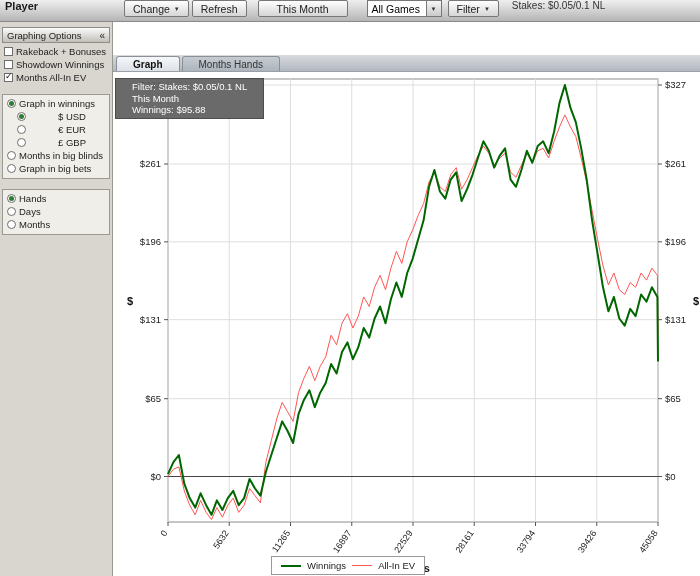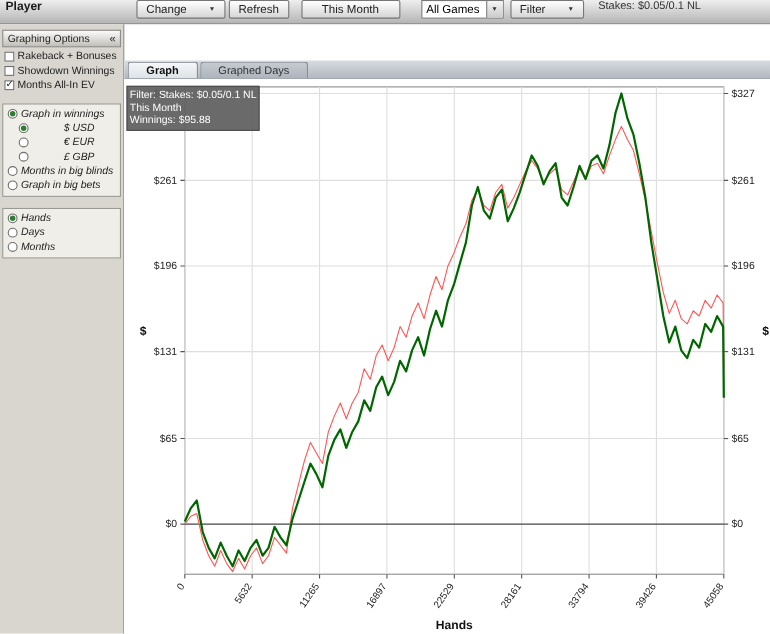--- a/index.html
+++ b/index.html
@@ -7,21 +7,21 @@
   body { font-family: "Liberation Sans", sans-serif; background:#fff; }
   .app { position:relative; width:700px; height:576px; overflow:hidden; background:#fff; }
 
   
   .topbar {
     height:22px; display:flex; align-items:flex-start; padding:0 5px;
     background:linear-gradient(#efefef,#b5b5b5); border-bottom:1px solid #8a8a8a;
   }
   .player-label { font-size:11px; font-weight:bold; color:#1a1a1a; margin-right:86px; }
   .tb-btn {
-    display:inline-flex; align-items:center; gap:20px; height:17px; padding:0 8px;
+    display:inline-flex; align-items:center; gap:4px; height:17px; padding:0 8px;
     font-size:10.5px; color:#222; background:linear-gradient(#fff,#d5d5d5);
     border:1px solid #777; border-radius:2px; margin-right:3px; cursor:default; white-space:nowrap;
   }
   .tb-btn.wide { width:90px; justify-content:center; margin-left:8px; }
   .dd-arrow { font-size:6px; color:#333; }
   .combo { display:inline-flex; height:17px; border:1px solid #777; background:#fff; margin-left:16px; margin-right:6px; }
   .combo .combo-text { font-size:10.5px; padding:2px 4px 0 4px; width:58px; white-space:nowrap; overflow:hidden; }
   .combo .combo-btn { width:15px; display:flex; align-items:center; justify-content:center;
     background:linear-gradient(#f6f6f6,#cacaca); border-left:1px solid #777; }
   .stakes { font-size:10px; color:#333; margin-left:10px; white-space:nowrap; }
@@ -41,42 +41,42 @@
   .opt-row.indent { padding-left:14px;gap:32px; }
   .cb {
     flex:0 0 9px; width:9px; height:9px; background:#fff; border:1px solid #6e6e6e; position:relative;
   }
   .cb.on::after { content:"\2713"; position:absolute; left:0px; top:-3px; font-size:9px; color:#1a1a1a; }
   .rb {
     flex:0 0 9px; width:9px; height:9px; background:#fff; border:1px solid #6e6e6e; border-radius:50%;
   }
   .rb.on { display:flex; align-items:center; justify-content:center; }
   .rb.on::after { content:""; width:5px; height:5px; border-radius:50%; background:#2e7d32; }
-  .group { margin:10px 2px 0 2px; border:1px solid #9a9a94; background:#efeee8; padding:2px 0 3px 0;font-style:italic; }
+  .group { margin:10px 2px 0 2px; border:1px solid #9a9a94; background:#efeee8; padding:2px 0 3px 0; }
   .opt-label { white-space:nowrap; overflow:hidden; }
 
   
   .main { flex:1; display:flex; flex-direction:column; background:#fff;margin-top:33px; }
   .tabbar {
     height:17px; background:linear-gradient(#d8dbdf,#b2b8c0); border-bottom:1px solid #99a0a8;
     display:flex; align-items:flex-end; padding-left:3px; gap:2px;
   }
   .tab {
     font-size:10px; color:#333; padding:2px 16px 1px 16px; border:1px solid #8a9098; border-bottom:none;
     border-radius:3px 3px 0 0; background:linear-gradient(#c6cbd1,#adb4bc); cursor:default; white-space:nowrap;
   }
   .tab.active { background:linear-gradient(#f5f7f9,#dde2e6); font-weight:bold; color:#111; }
 
   .chart-pane { position:relative; flex:1; background:#fff; }
   .chart-pane svg { position:absolute; left:0; top:0; font-family:inherit; }
 
   .tooltip {
     position:absolute; left:2px; top:6px; z-index:5;
     background:rgba(95,95,95,0.93); border:1px solid #4d4d4d; color:#fff;
-    font-size:9.5px; line-height:11.5px; padding:2px 2px; white-space:nowrap;
+    font-size:9.5px; line-height:11.5px; padding:2px 16px; white-space:nowrap;
   }
   .legend {
     position:absolute; left:158px; bottom:7px; z-index:5;
     display:flex; align-items:center; gap:6px; background:#fff; border:1px solid #999;
     padding:3px 9px; font-size:9.5px; color:#222; white-space:nowrap;
   }
   .swatch { display:inline-block; width:20px; }
   .swatch.s0 { height:2px; }
   .swatch.s1 { height:1px; }
 </style>
@@ -170,21 +170,21 @@
         <div class="opt-row">
           <span class="rb"></span>
           <span class="opt-label">Months</span>
         </div>
       </div>
     </div>
 
     <div class="main">
       <div class="tabbar">
         <div class="tab active">Graph</div>
-        <div class="tab">Graphed Days</div>
+        <div class="tab">Months Hands</div>
       </div>
 
       <div class="chart-pane">
         <div class="tooltip">
           <div>Filter: Stakes: $0.05/0.1 NL</div>
           <div>This Month</div>
           <div>Winnings: $95.88</div>
         </div>
 
         <svg id="chart-svg" width="600" height="537" viewBox="0 0 600 537">
@@ -246,16 +246,22 @@
             <text x="483.7527187180967" y="461" text-anchor="end" font-size="9" fill="#222" transform="rotate(-55 483.7527187180967 461)">39426</text>
             <line x1="545" y1="450" x2="545" y2="454" stroke="#555" stroke-width="1"></line>
             <text x="545" y="461" text-anchor="end" font-size="9" fill="#222" transform="rotate(-55 545 461)">45058</text>
             <text x="17" y="232.5" text-anchor="middle" font-size="11" font-weight="bold" fill="#111">$</text>
             <text x="583" y="232.5" text-anchor="middle" font-size="11" font-weight="bold" fill="#111">$</text>
             <text x="300" y="500" text-anchor="middle" font-size="11" font-weight="bold" fill="#111">Hands</text>
             <polyline points="55.0,404.5 60.4,397.3 65.9,394.9 71.3,418.9 76.7,433.2 82.2,442.8 87.6,428.4 93.1,440.4 98.5,447.6 103.9,435.6 109.4,445.2 114.8,433.2 120.2,426.1 125.7,440.4 131.1,433.2 136.6,416.5 142.0,423.7 147.4,430.8 152.9,390.1 158.3,368.6 163.7,347.0 169.2,330.3 174.6,339.8 180.1,349.4 185.5,320.7 190.9,306.3 196.4,294.4 201.8,308.7 207.2,294.4 212.7,284.8 218.1,263.2 223.6,272.8 229.0,251.2 234.4,241.7 239.9,256.0 245.3,244.1 250.7,224.9 256.2,234.5 261.6,215.3 267.1,203.4 272.5,217.7 277.9,196.2 283.4,179.4 288.8,191.4 294.2,169.8 299.7,157.9 305.1,143.5 310.6,131.5 316.0,110.0 321.4,100.4 326.9,114.8 332.3,119.5 337.7,102.8 343.2,95.6 348.6,117.2 354.1,107.6 359.5,95.6 364.9,83.6 370.4,74.0 375.8,81.2 381.2,93.2 386.7,86.0 392.1,81.2 397.6,100.4 403.0,105.2 408.4,93.2 413.9,81.2 419.3,90.8 424.7,78.8 430.2,76.4 435.6,86.0 441.1,69.3 446.5,54.9 451.9,42.9 457.4,54.9 462.8,64.5 468.2,86.0 473.7,110.0 479.1,138.7 484.6,167.4 490.0,193.8 495.4,212.9 500.9,201.0 506.3,217.7 511.7,222.5 517.2,210.5 522.6,215.3 528.1,201.0 533.5,208.1 538.9,196.2 544.4,203.4 545.0,263.2" fill="none" stroke="#ff5555" stroke-width="1" stroke-linejoin="round"></polyline>
             <polyline points="55.0,402.1 60.4,390.1 65.9,383.0 71.3,411.7 76.7,426.1 82.2,435.6 87.6,421.3 93.1,433.2 98.5,442.8 103.9,428.4 109.4,438.0 114.8,426.1 120.2,418.9 125.7,433.2 131.1,426.1 136.6,406.9 142.0,416.5 147.4,423.7 152.9,399.7 158.3,383.0 163.7,366.2 169.2,349.4 174.6,359.0 180.1,371.0 185.5,342.2 190.9,327.9 196.4,318.3 201.8,335.1 207.2,320.7 212.7,311.1 218.1,292.0 223.6,301.5 229.0,280.0 234.4,270.4 239.9,287.2 245.3,275.2 250.7,256.0 256.2,265.6 261.6,246.5 267.1,234.5 272.5,251.2 277.9,227.3 283.4,210.5 288.8,224.9 294.2,201.0 299.7,186.6 305.1,167.4 310.6,148.3 316.0,114.8 321.4,98.0 326.9,119.5 332.3,126.7 337.7,107.6 343.2,100.4 348.6,129.1 354.1,117.2 359.5,102.8 364.9,86.0 370.4,69.3 375.8,78.8 381.2,95.6 386.7,83.6 392.1,76.4 397.6,107.6 403.0,114.8 408.4,98.0 413.9,78.8 419.3,90.8 424.7,74.0 430.2,69.3 435.6,81.2 441.1,59.7 446.5,30.9 451.9,13.0 457.4,35.7 462.8,50.1 468.2,76.4 473.7,107.6 479.1,148.3 484.6,181.8 490.0,215.3 495.4,239.3 500.9,224.9 506.3,246.5 511.7,253.6 517.2,236.9 522.6,244.1 528.1,222.5 533.5,229.7 538.9,215.3 544.4,224.9 545.0,289.6" fill="none" stroke="#006600" stroke-width="2" stroke-linejoin="round"></polyline>
           </svg>
 
+        <div class="legend">
+          <span class="swatch s0" style="background: rgb(0, 102, 0);"></span>
+          <span>Winnings</span>
+          <span class="swatch s1" style="background: rgb(255, 85, 85);"></span>
+          <span>All-In EV</span>
+        </div>
       </div>
     </div>
   </div>
 </div>
 
 </body></html>

